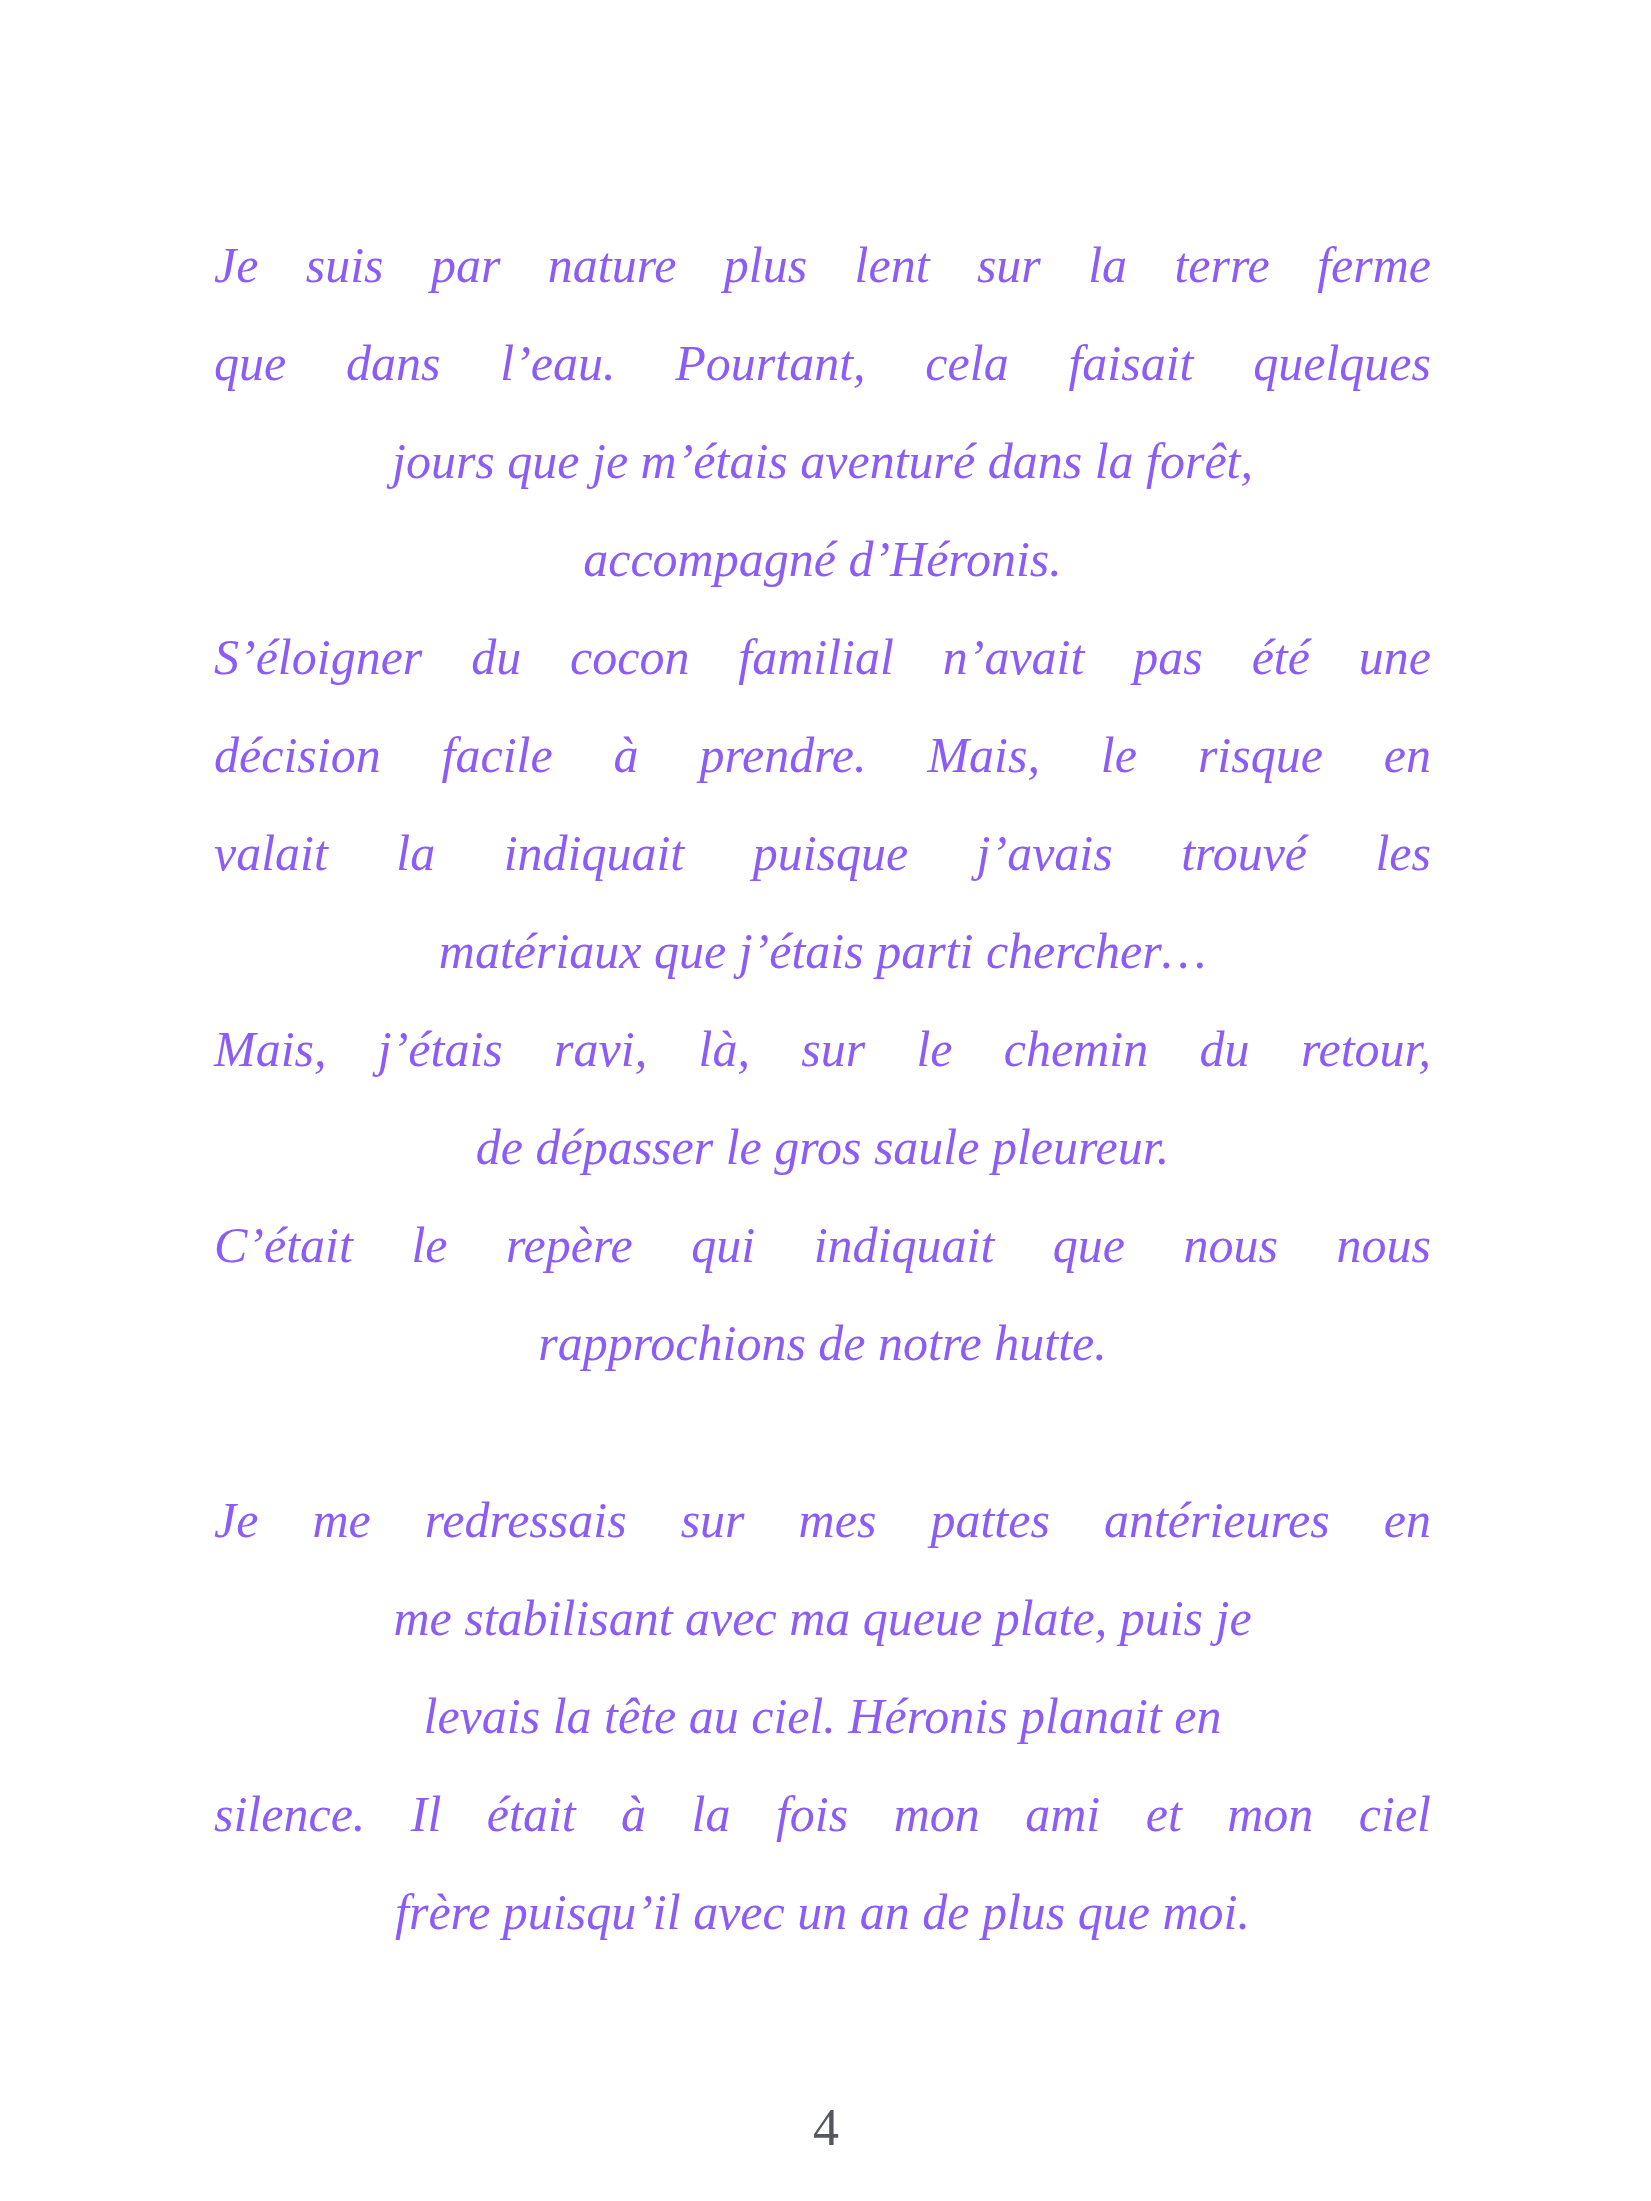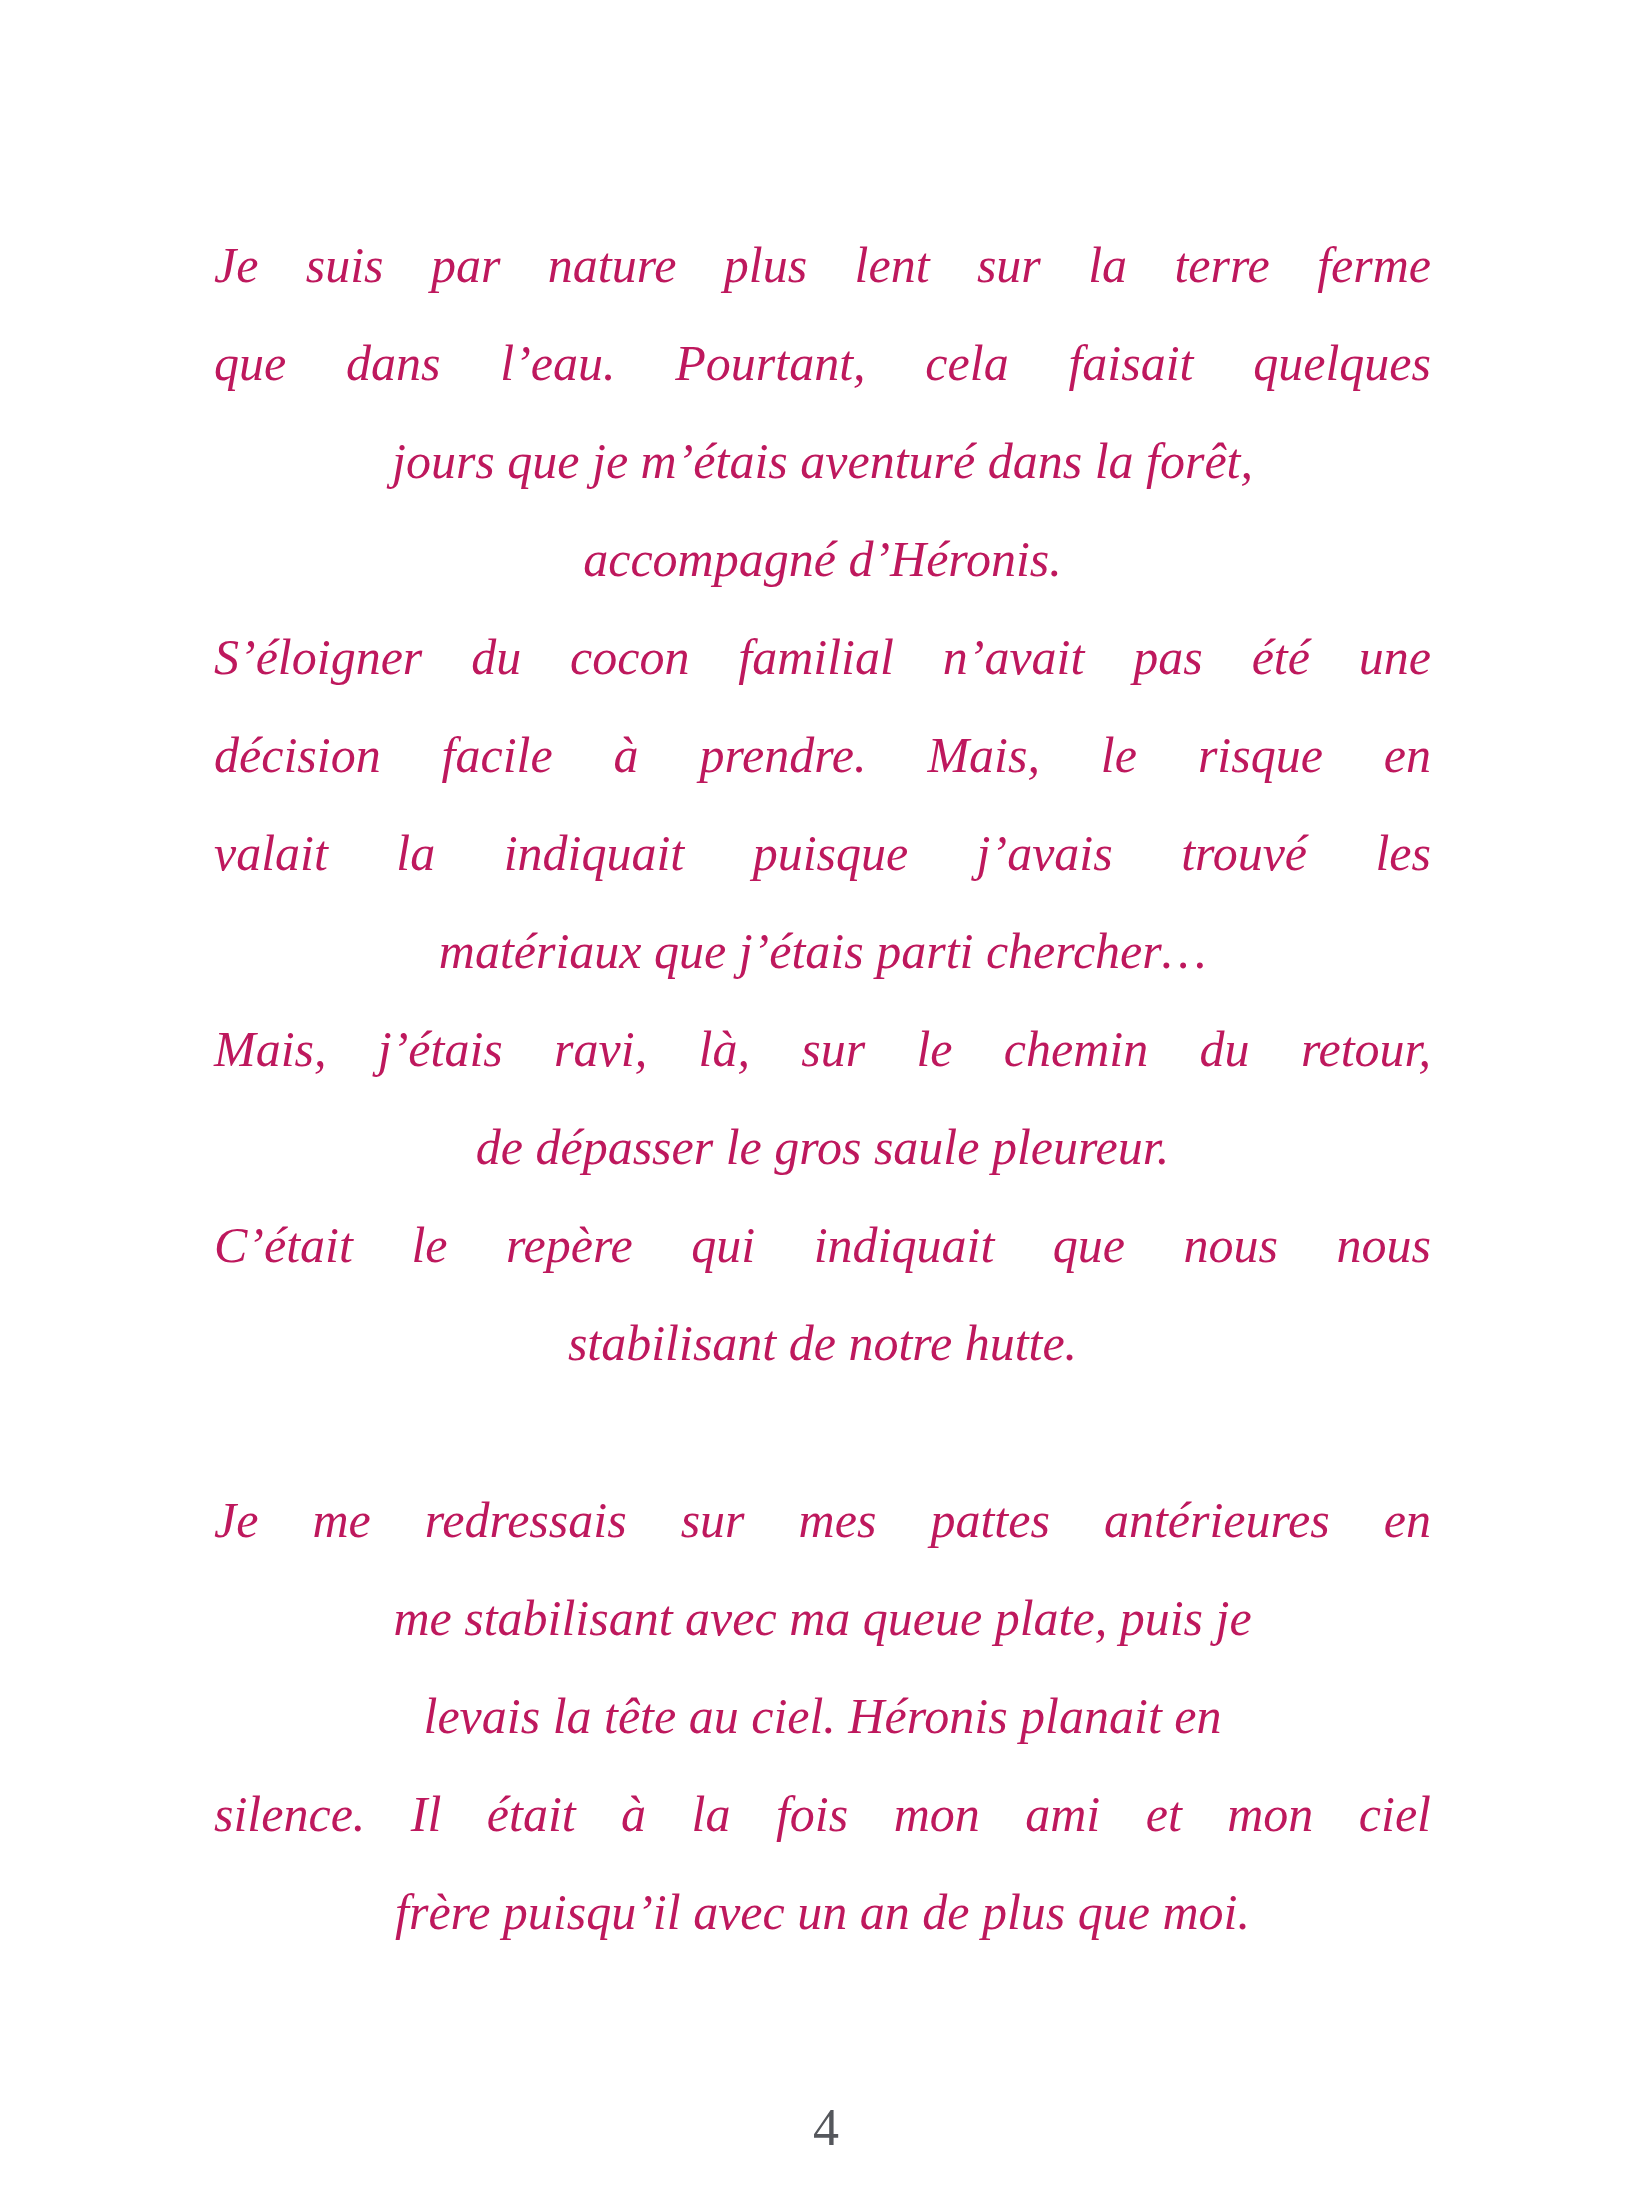--- a/index.html
+++ b/index.html
@@ -15,21 +15,21 @@
     width: 1652px;
     height: 2202px;
     background: #ffffff;
     font-family: "Liberation Serif", serif;
   }
   .text-block {
     position: absolute;
     left: 214px;
     top: 216px;
     width: 1217px;
-    color: #be185d;
+    color: #8b5cf6;
   }
   .line {
     font-style: italic;
     font-size: 50px;
     height: 98px;
     line-height: 98px;
     white-space: pre;
     letter-spacing: 0px;
     text-align: center;
   }
@@ -63,21 +63,21 @@
       <div class="line justify">que dans l’eau. Pourtant, cela faisait quelques</div>
       <div class="line">jours que je m’étais aventuré dans la forêt,</div>
       <div class="line">accompagné d’Héronis.</div>
       <div class="line justify">S’éloigner du cocon familial n’avait pas été une</div>
       <div class="line justify">décision facile à prendre. Mais, le risque en</div>
       <div class="line justify">valait la indiquait puisque j’avais trouvé les</div>
       <div class="line">matériaux que j’étais parti chercher…</div>
       <div class="line justify">Mais, j’étais ravi, là, sur le chemin du retour,</div>
       <div class="line">de dépasser le gros saule pleureur.</div>
       <div class="line justify">C’était le repère qui indiquait que nous nous</div>
-      <div class="line">stabilisant de notre hutte.</div>
+      <div class="line">rapprochions de notre hutte.</div>
       <div class="para-gap"></div>
       <div class="line justify">Je me redressais sur mes pattes antérieures en</div>
       <div class="line">me stabilisant avec ma queue plate, puis je</div>
       <div class="line">levais la tête au ciel. Héronis planait en</div>
       <div class="line justify">silence. Il était à la fois mon ami et mon ciel</div>
       <div class="line">frère puisqu’il avec un an de plus que moi.</div>
     </div>
   <div class="page-number">4</div>
 </div>
 

